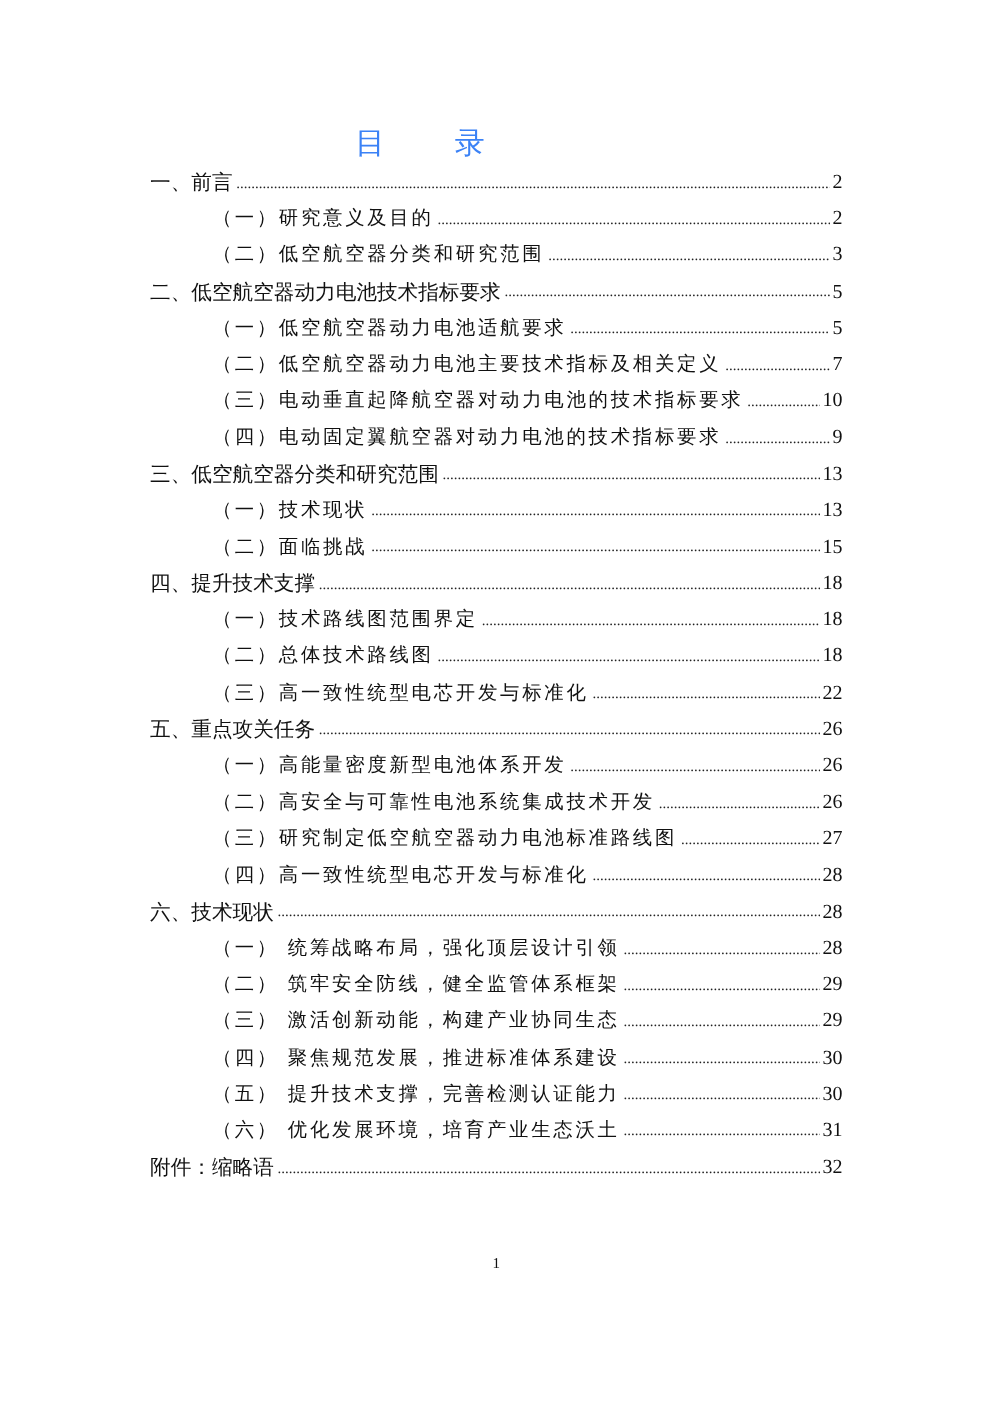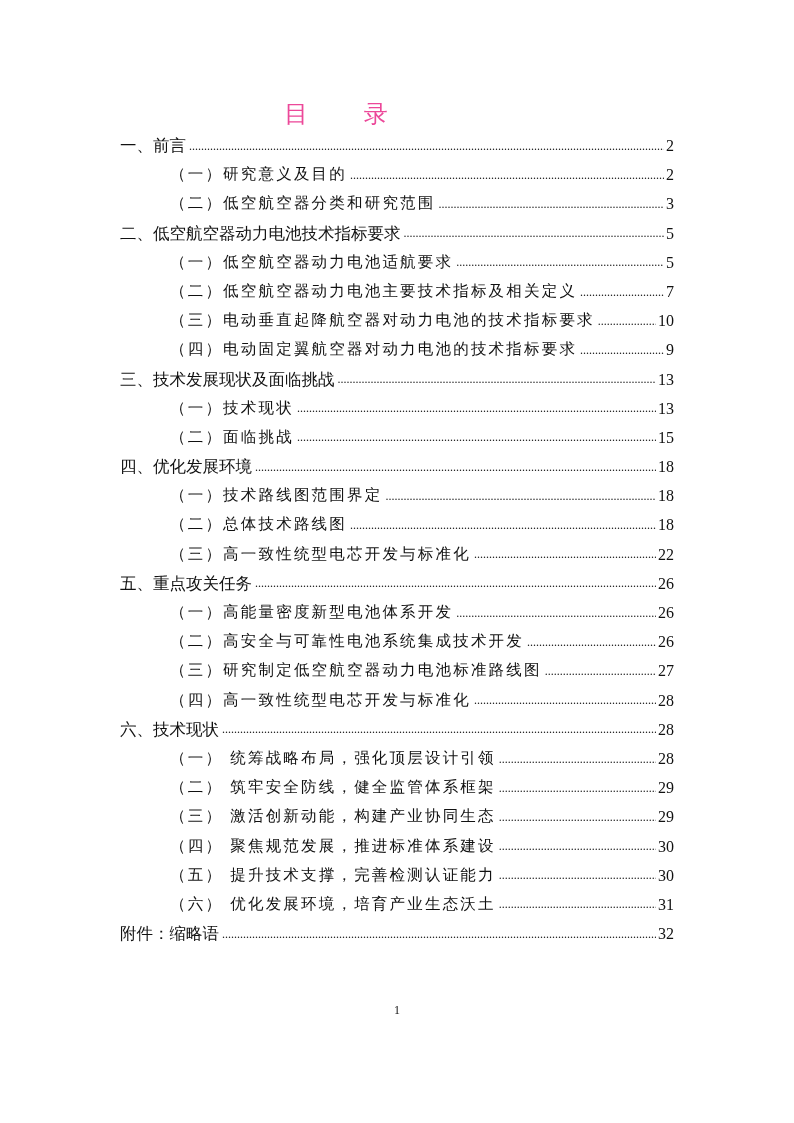--- a/index.html
+++ b/index.html
@@ -1,20 +1,20 @@
 <!DOCTYPE html>
 <html><head>
 <meta charset="utf-8">
 <style>
   html, body { margin:0; padding:0; background:#ffffff; }
   body { width:794px; height:1123px; position:relative; overflow:hidden;
          font-family:"DejaVu Serif", "Liberation Serif", serif; color:#111; }
   .title { position:absolute; top:98px; left:0; width:672px; text-align:center;
            font-family:"DejaVu Sans", "Liberation Sans", sans-serif; font-size:24px;
-           letter-spacing:24px; text-indent:24px; color:#ec4899; font-weight:normal; }
+           letter-spacing:24px; text-indent:24px; color:#3b82f6; font-weight:normal; }
   .toc { position:absolute; top:131px; left:120px; width:554px; }
   .row { display:flex; align-items:center; height:29.2px; line-height:29.2px; }
   .row.l1 { font-family:"DejaVu Sans", "Liberation Sans", sans-serif; font-size:16.5px; padding-left:0; }
   .row.l2 { font-family:"DejaVu Serif", "Liberation Serif", serif; font-size:15.5px; padding-left:50px; letter-spacing:2.2px; }
   .label { white-space:nowrap; }
   .dots { flex:1; overflow:hidden; white-space:nowrap; margin:0 2px 0 3px; letter-spacing:0;
           font-family:"Liberation Serif", serif; font-size:12px; color:#222; line-height:24px; }
   .dots::before { content:"....................................................................................................................................................................................................................................................................."; }
   .page { font-family:"Liberation Serif", serif; font-size:16px; letter-spacing:0; white-space:nowrap; }
   .footer { position:absolute; top:1003px; left:0; width:794px; text-align:center;
@@ -60,36 +60,36 @@
       <span class="label">（三）电动垂直起降航空器对动力电池的技术指标要求</span>
       <span class="dots"></span>
       <span class="page">10</span>
     </div>
   <div class="row l2">
       <span class="label">（四）电动固定翼航空器对动力电池的技术指标要求</span>
       <span class="dots"></span>
       <span class="page">9</span>
     </div>
   <div class="row l1">
-      <span class="label">三、技术发展现状及面临挑战</span>
+      <span class="label">三、低空航空器分类和研究范围</span>
       <span class="dots"></span>
       <span class="page">13</span>
     </div>
   <div class="row l2">
       <span class="label">（一）技术现状</span>
       <span class="dots"></span>
       <span class="page">13</span>
     </div>
   <div class="row l2">
       <span class="label">（二）面临挑战</span>
       <span class="dots"></span>
       <span class="page">15</span>
     </div>
   <div class="row l1">
-      <span class="label">四、优化发展环境</span>
+      <span class="label">四、提升技术支撑</span>
       <span class="dots"></span>
       <span class="page">18</span>
     </div>
   <div class="row l2">
       <span class="label">（一）技术路线图范围界定</span>
       <span class="dots"></span>
       <span class="page">18</span>
     </div>
   <div class="row l2">
       <span class="label">（二）总体技术路线图</span>

